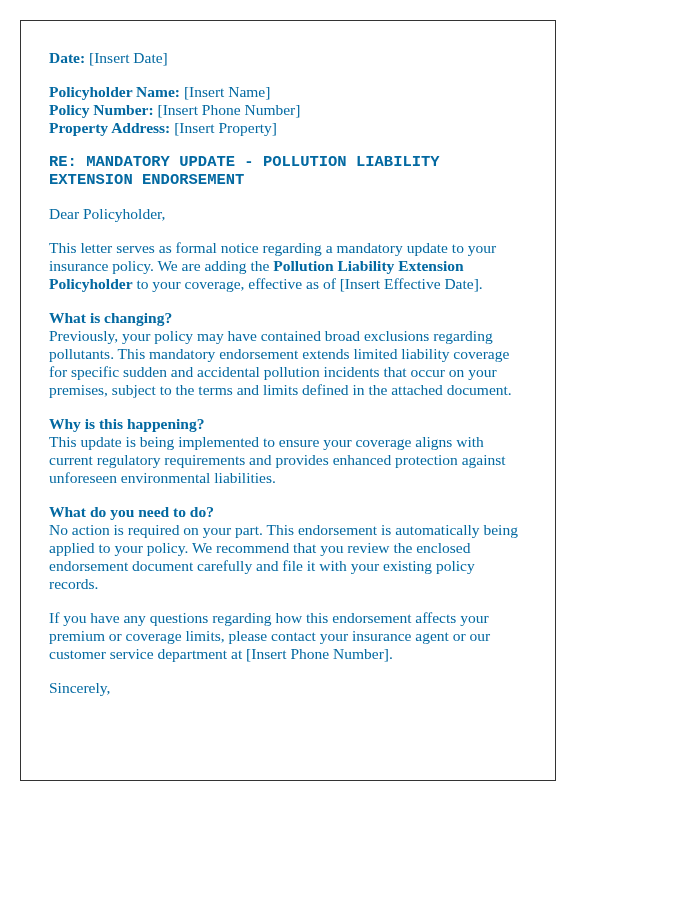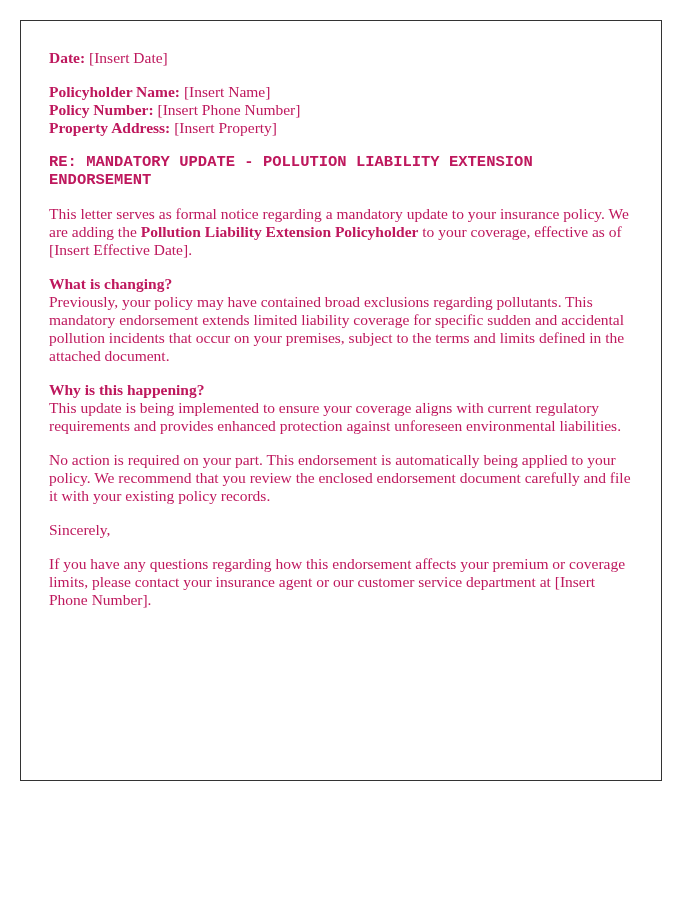--- a/index.html
+++ b/index.html
@@ -1,27 +1,27 @@
 <!DOCTYPE html>
 <html><head>
   <meta charset="utf-8">
   <style>
     html, body { margin: 0; padding: 0; background: #ffffff; }
     body { width: 700px; height: 900px; position: relative; }
     .letter {
       position: absolute;
       left: 20px; top: 20px;
-      width: 642px; height: 761px;
+      width: 536px; height: 761px;
       box-sizing: border-box;
       border: 1px solid #333333;
       padding: 28px 28px 0 28px;
       font-family: "Liberation Serif", "DejaVu Serif", serif;
       font-size: 15.5px;
       line-height: 18px;
-      color: #be185d;
+      color: #0369a1;
     }
     .letter p { margin: 0 0 16px 0; }
     b { font-weight: bold; }
     .re { font-weight: bold; font-family: Liberation Mono, monospace; }
     .section-heading { font-weight: bold; display: block; }
   </style>
 </head>
 <body>
 
 <div class="letter">
@@ -41,35 +41,37 @@
       <span>[Insert Phone Number]</span>
     </span><br>
     <span>
       <b>Property Address:</b>
       <span>[Insert Property]</span>
     </span>
   </p>
 
   <p class="re">RE: MANDATORY UPDATE - POLLUTION LIABILITY EXTENSION ENDORSEMENT</p>
 
+  <p>Dear Policyholder,</p>
 
   <p><span>This letter serves as formal notice regarding a mandatory update to your insurance policy. We are adding the </span><b>Pollution Liability Extension Policyholder</b><span> to your coverage, effective as of [Insert Effective Date].</span></p>
 
   <p>
     <span class="section-heading">What is changing?</span>
     <span>Previously, your policy may have contained broad exclusions regarding pollutants. This mandatory endorsement extends limited liability coverage for specific sudden and accidental pollution incidents that occur on your premises, subject to the terms and limits defined in the attached document.</span>
   </p>
 
   <p>
     <span class="section-heading">Why is this happening?</span>
     <span>This update is being implemented to ensure your coverage aligns with current regulatory requirements and provides enhanced protection against unforeseen environmental liabilities.</span>
   </p>
 
   <p>
+    <span class="section-heading">What do you need to do?</span>
     <span>No action is required on your part. This endorsement is automatically being applied to your policy. We recommend that you review the enclosed endorsement document carefully and file it with your existing policy records.</span>
   </p>
 
+  <p>If you have any questions regarding how this endorsement affects your premium or coverage limits, please contact your insurance agent or our customer service department at [Insert Phone Number].</p>
+
   <p>Sincerely,</p>
-
-  <p>If you have any questions regarding how this endorsement affects your premium or coverage limits, please contact your insurance agent or our customer service department at [Insert Phone Number].</p>
 
 
 </div>
 
 </body></html>

